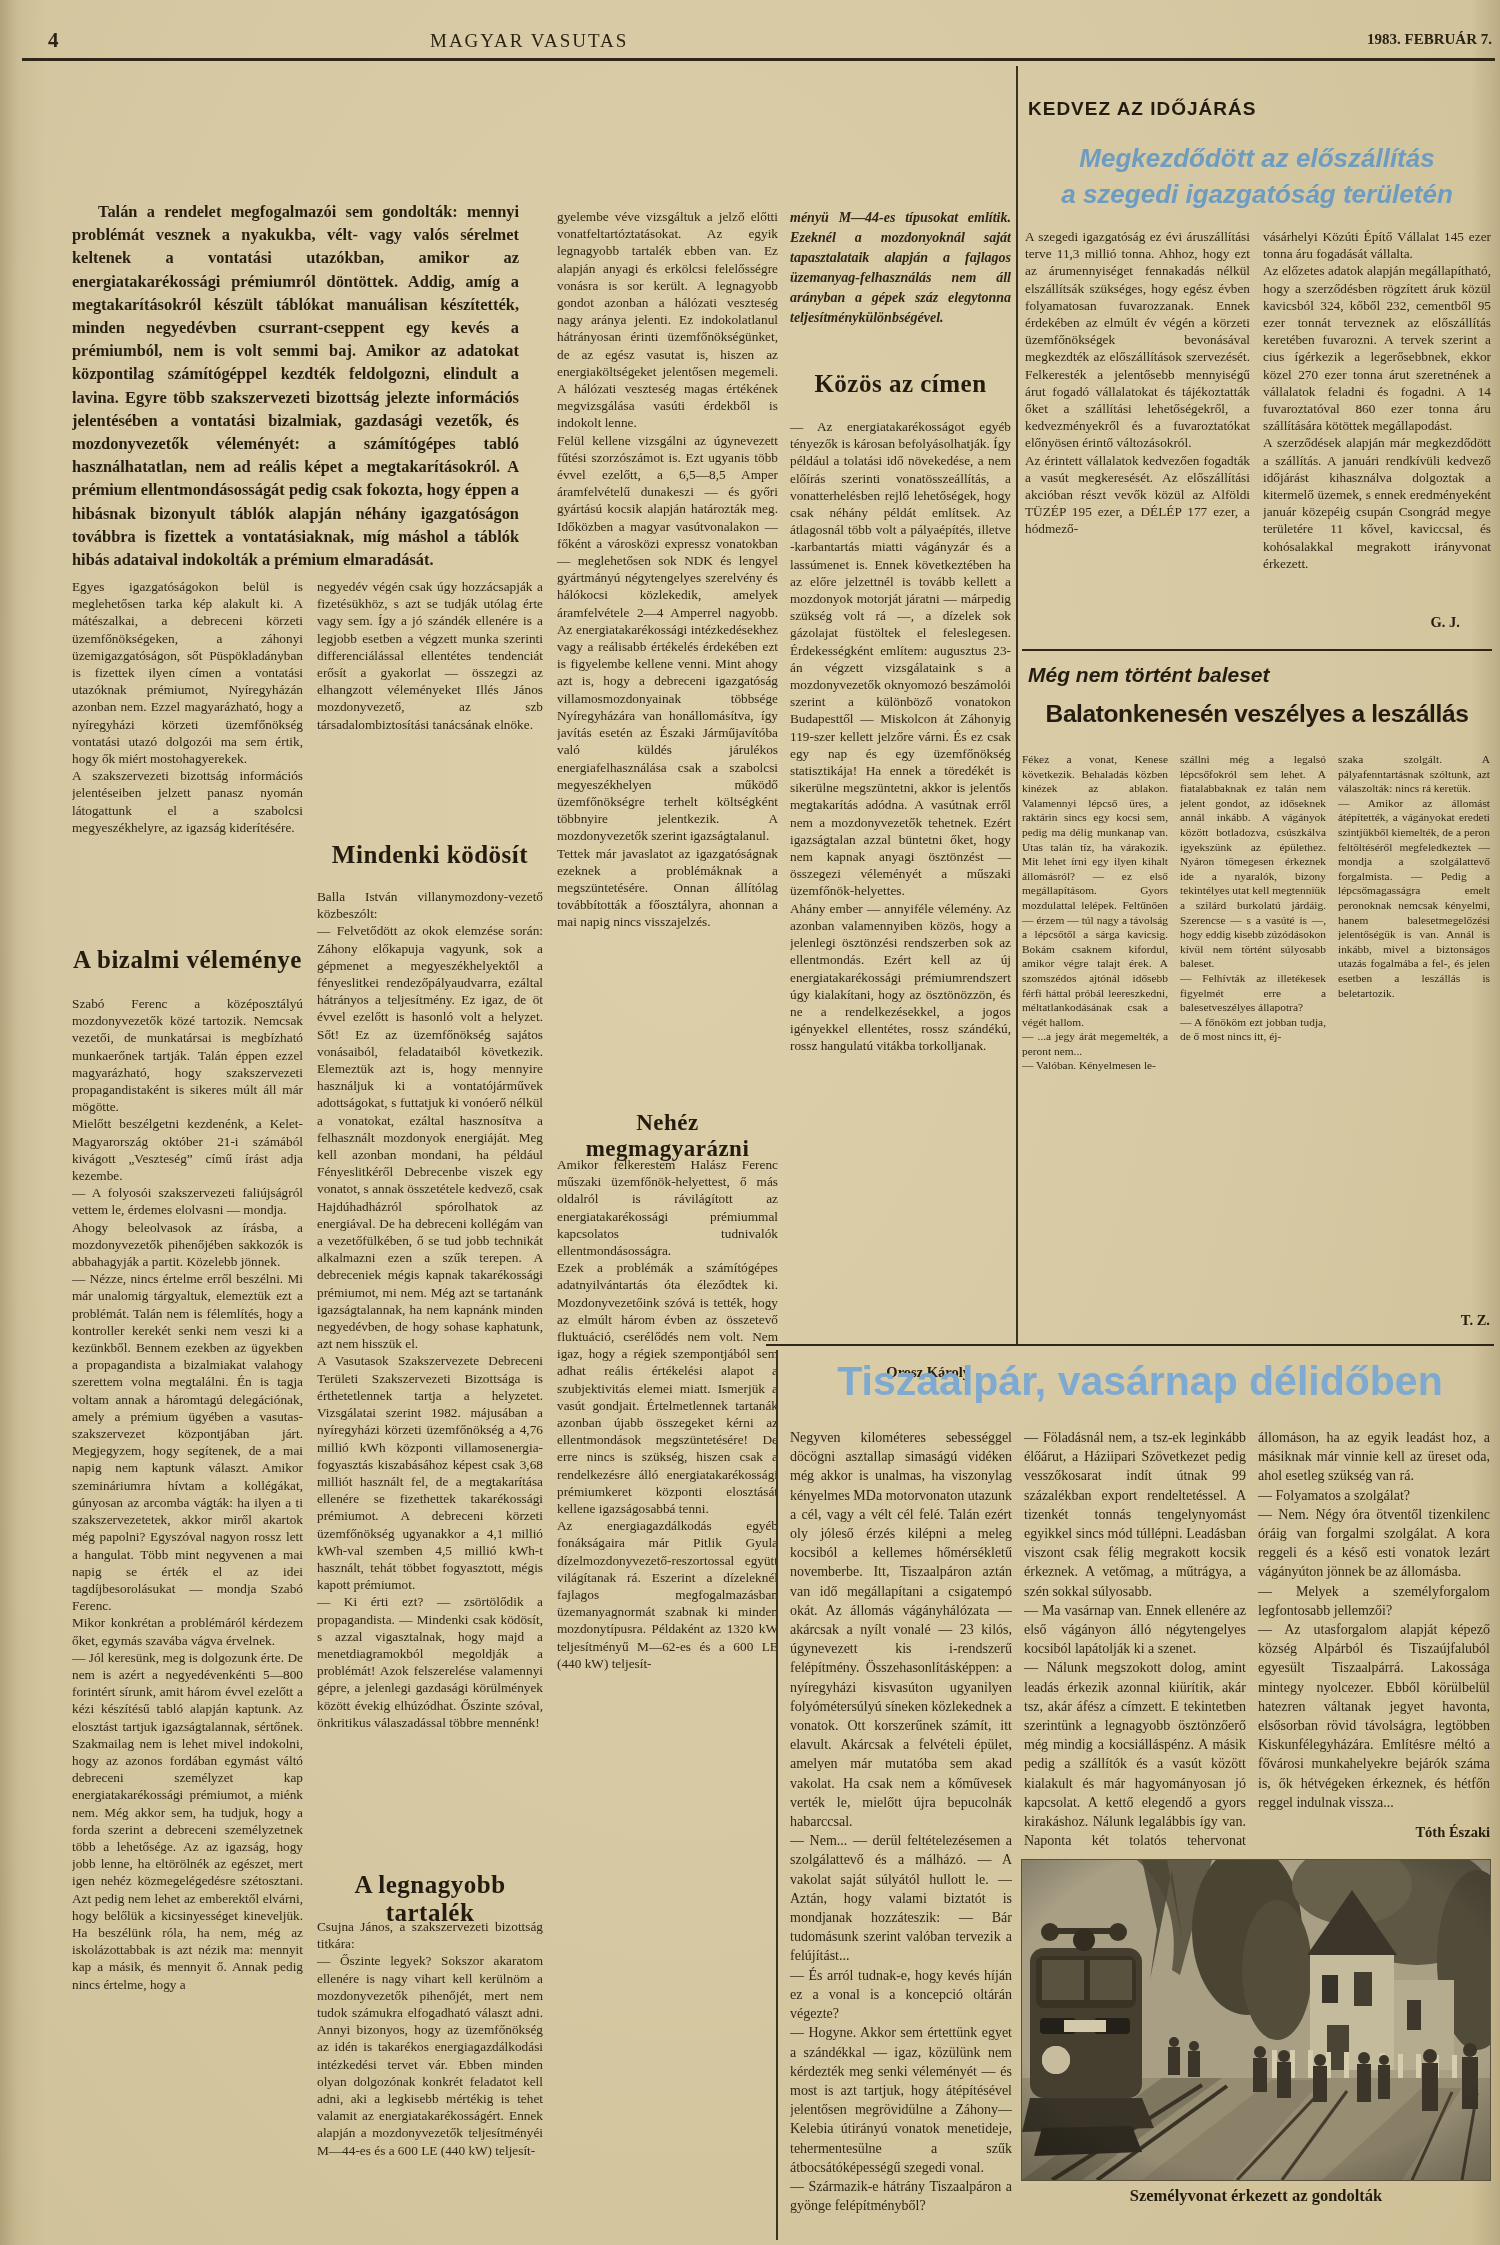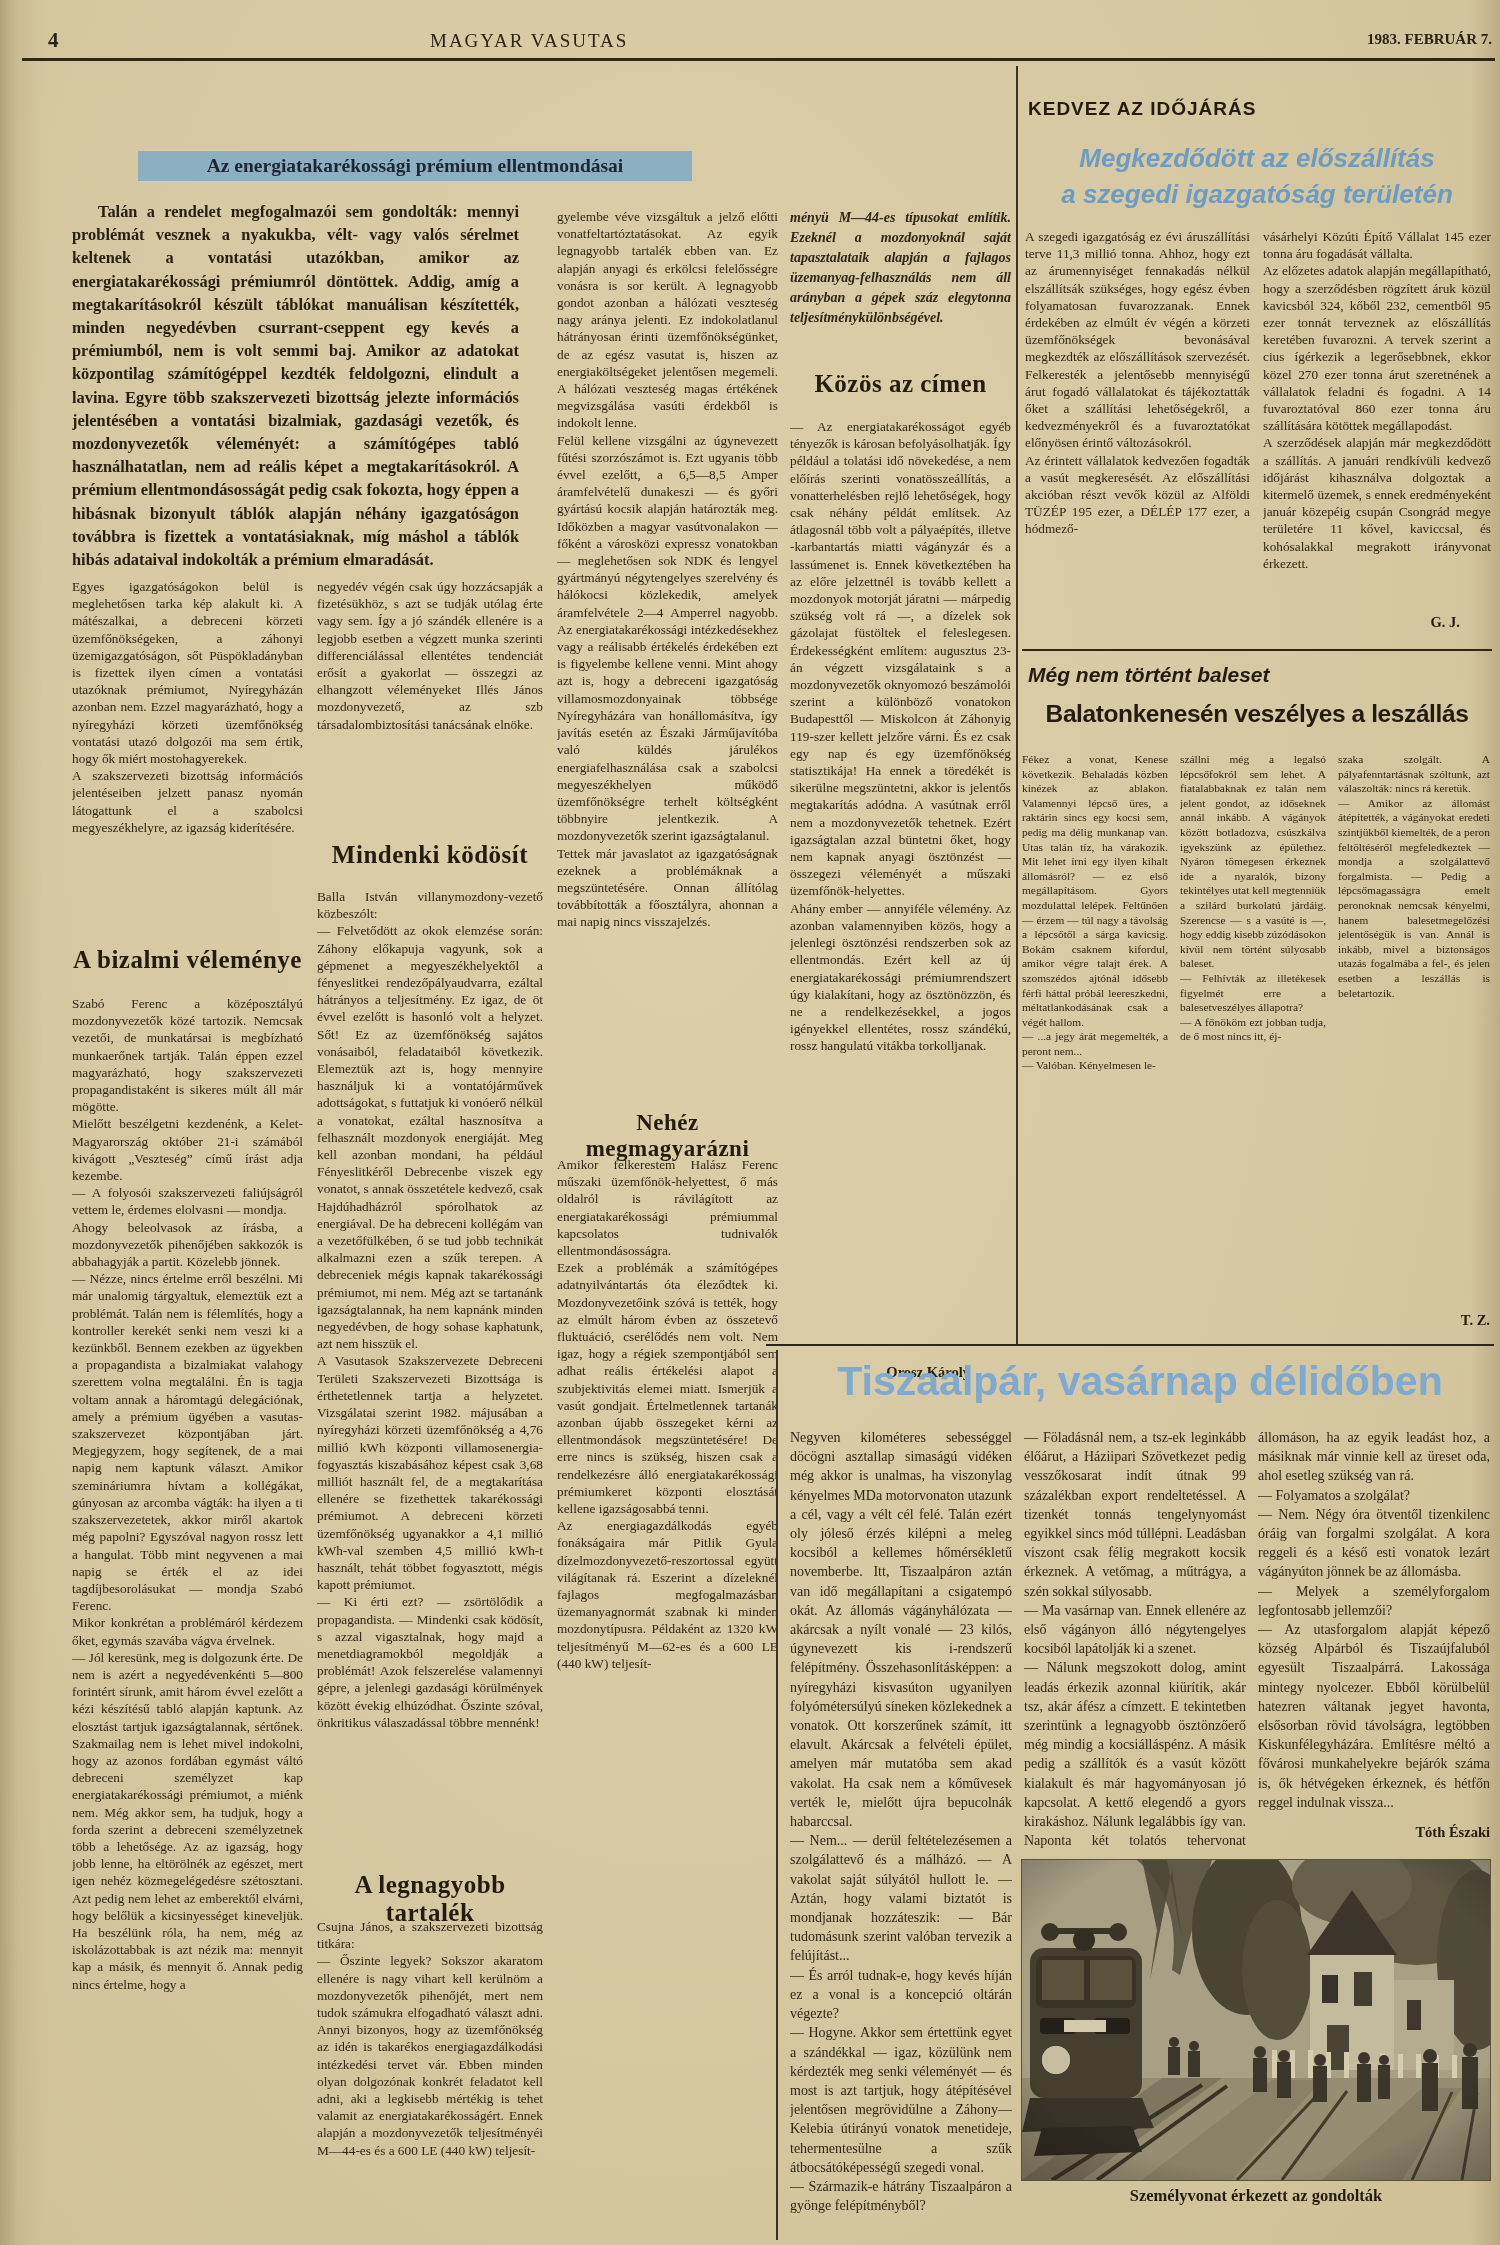--- a/index.html
+++ b/index.html
@@ -34,23 +34,20 @@
 </head>
 <body>
 
 <div id="page">
 
   <div class="abs" style="left:48px;top:28px;font-size:21px;font-weight:bold;">4</div>
   <div class="abs" style="left:430px;top:30px;width:290px;text-align:left;font-size:19px;font-weight:normal;letter-spacing:2px;">MAGYAR VASUTAS</div>
   <div class="abs" style="right:8px;top:31px;width:220px;text-align:right;font-size:15px;font-weight:bold;">1983. FEBRUÁR 7.</div>
   <div class="abs hr" style="left:22px;top:58px;width:1473px;height:3px;"></div>
 
-  <div class="abs" style="left:138px;top:151px;width:554px;height:30px;background:#8cb0c1;display:flex;align-items:center;justify-content:center;">
-    <span style="font-size:19.5px;font-weight:bold;color:#1d2731;">Az energiatakarékossági prémium ellentmondásai</span>
-  </div>
 
   <div class="abs bold-lead" style="left:72px;top:200px;width:447px;height:372px;">Talán a rendelet megfogalmazói sem gondolták: mennyi problémát vesznek a nyakukba, vélt- vagy valós sérelmet keltenek a vontatási utazókban, amikor az energiatakarékossági prémiumról döntöttek. Addig, amíg a megtakarításokról készült táblókat manuálisan készítették, minden negyedévben csurrant-cseppent egy kevés a prémiumból, nem is volt semmi baj. Amikor az adatokat központilag számítógéppel kezdték feldolgozni, elindult a lavina. Egyre több szakszervezeti bizottság jelezte információs jelentésében a vontatási bizalmiak, gazdasági vezetők, és mozdonyvezetők véleményét: a számítógépes tabló használhatatlan, nem ad reális képet a megtakarításokról. A prémium ellentmondásosságát pedig csak fokozta, hogy éppen a hibásnak bizonyult táblók alapján néhány igazgatóságon továbbra is fizettek a vontatásiaknak, míg máshol a táblók hibás adataival indokolták a prémium elmaradását.</div>
 
   <div class="abs body-text" style="left:72px;top:578px;width:231px;height:365px;">Egyes igazgatóságokon belül is meglehetősen tarka kép alakult ki. A mátészalkai, a debreceni körzeti üzemfőnökségeken, a záhonyi üzemigazgatóságon, sőt Püspökladányban is fizettek ilyen címen a vontatási utazóknak prémiumot, Nyíregyházán azonban nem. Ezzel magyarázható, hogy a nyíregyházi körzeti üzemfőnökség vontatási utazó dolgozói ma sem értik, hogy ők miért mostohagyerekek.
 A szakszervezeti bizottság információs jelentéseiben jelzett panasz nyomán látogattunk el a szabolcsi megyeszékhelyre, az igazság kiderítésére.</div>
   <div class="abs sec-head" style="left:72px;top:946px;width:231px;">A bizalmi véleménye</div>
   <div class="abs body-text" style="left:72px;top:995px;width:231px;height:1242px;">Szabó Ferenc a középosztályú mozdonyvezetők közé tartozik. Nemcsak vezetői, de munkatársai is megbízható munkaerőnek tartják. Talán éppen ezzel magyarázható, hogy szakszervezeti propagandistaként is sikeres múlt áll már mögötte.
 Mielőtt beszélgetni kezdenénk, a Kelet-Magyarország október 21-i számából kivágott „Veszteség” című írást adja kezembe.
 — A folyosói szakszervezeti faliújságról vettem le, érdemes elolvasni — mondja.
 Ahogy beleolvasok az írásba, a mozdonyvezetők pihenőjében sakkozók is abbahagyják a partit. Közelebb jönnek.

